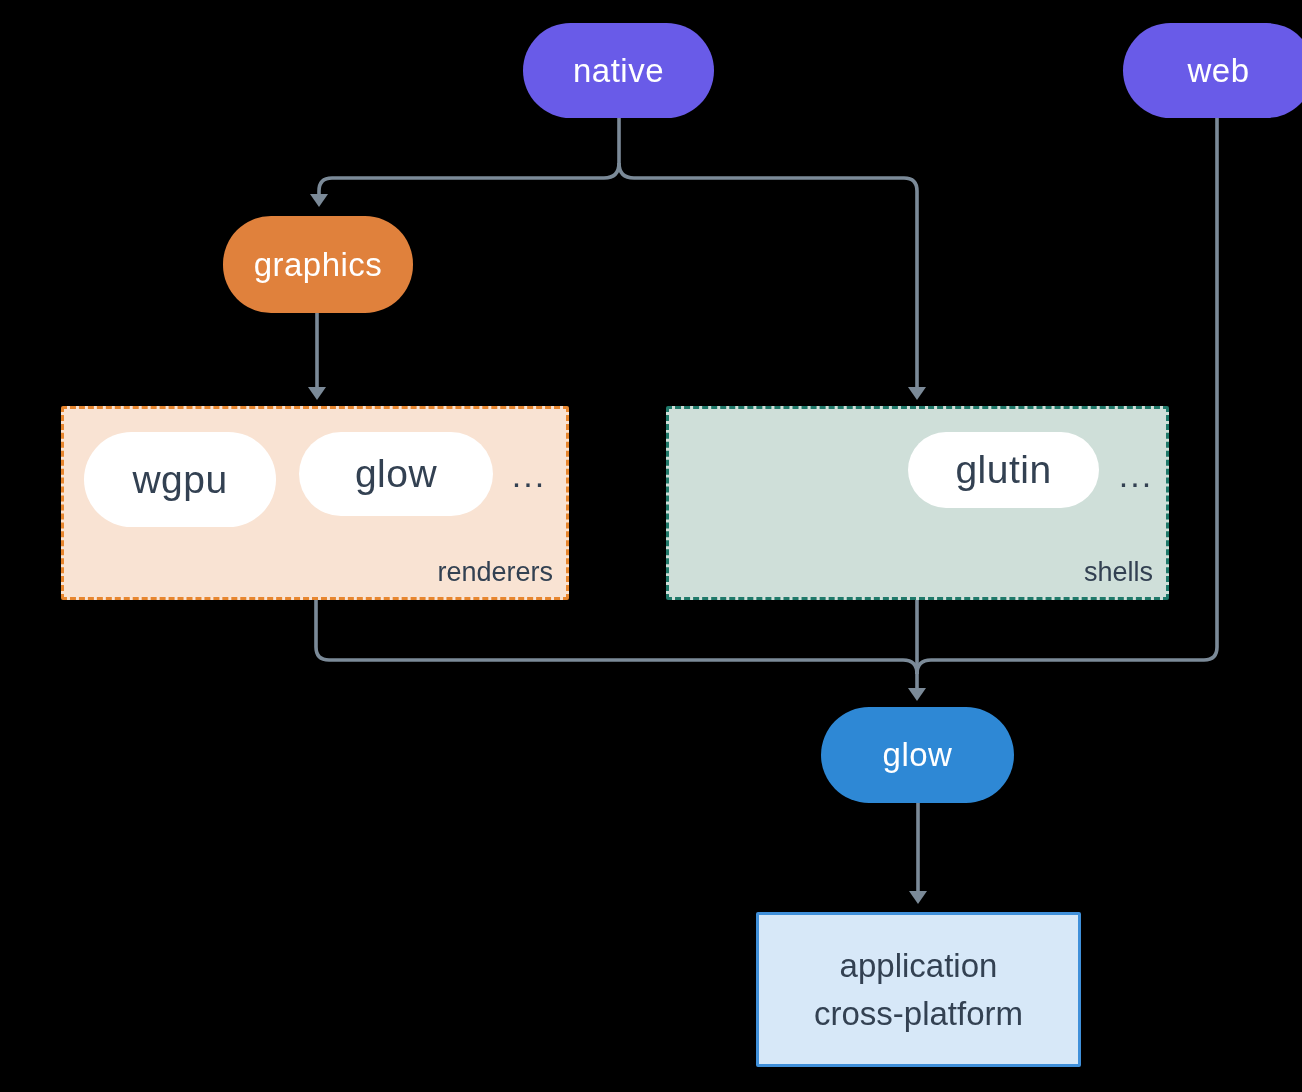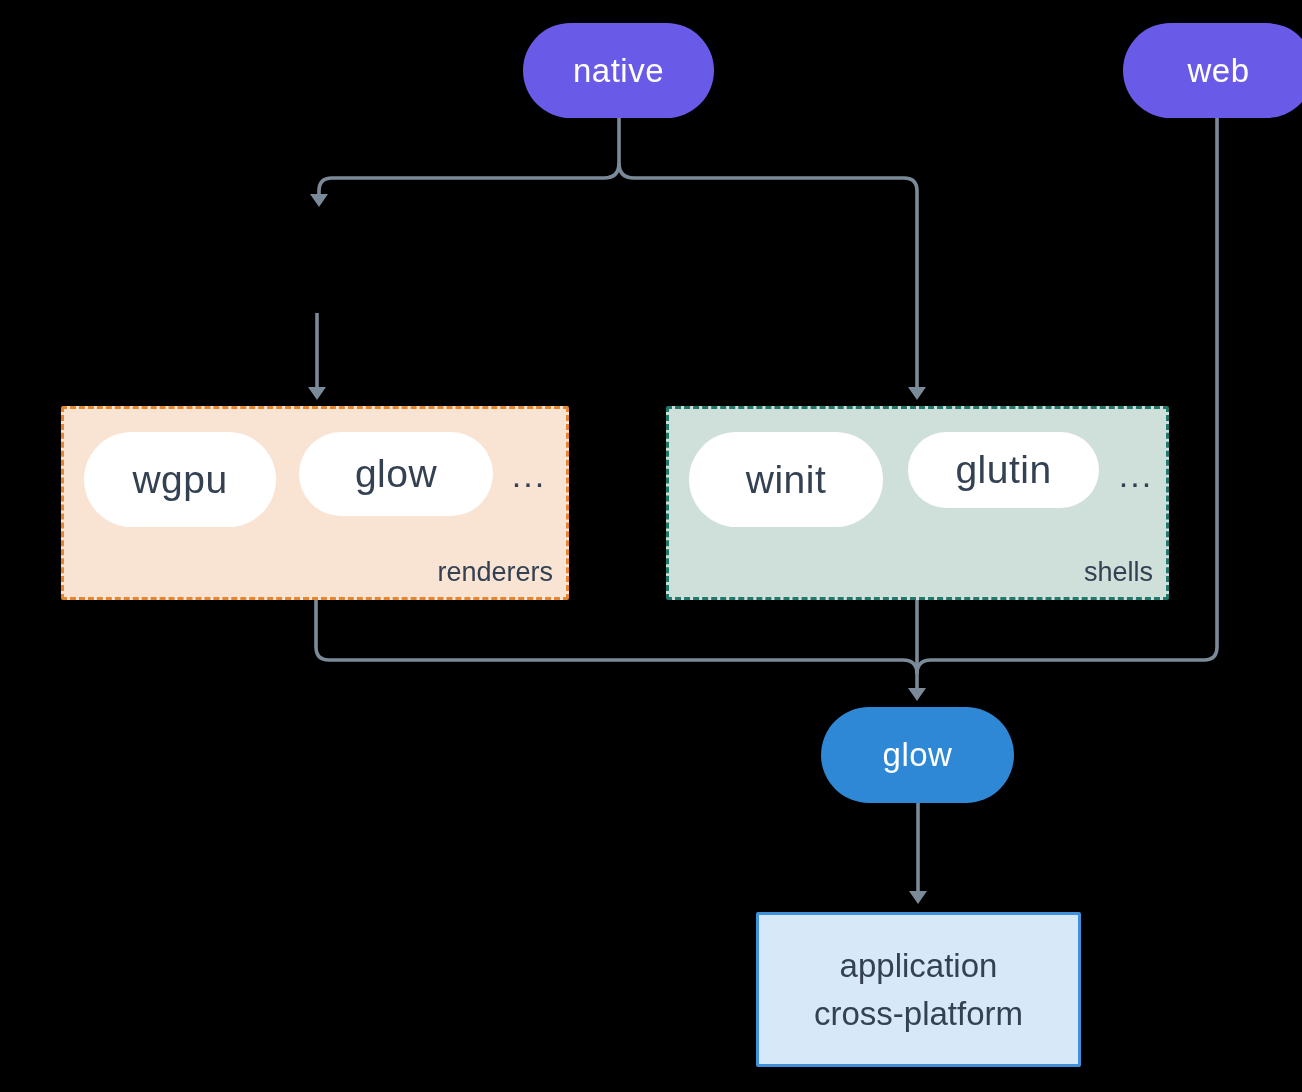--- a/index.html
+++ b/index.html
@@ -116,32 +116,32 @@
     <polygon points="872,688 890,688 881,701"></polygon>
 
     <path d="M 882 803 V 892"></path>
     <polygon points="873,891 891,891 882,904"></polygon>
   </svg>
 
   <div class="node purple" style="left:487px;top:23px;width:191px;height:95px;">native</div>
 
   <div class="node purple" style="left:1087px;top:23px;width:191px;height:95px;">web</div>
 
+  <div class="node orange" style="left:187px;top:216px;width:190px;height:97px;">graphics</div>
 
   <div class="group-box renderers" style="left:25px;top:406px;width:502px;height:188px;">
     <div class="group-label">renderers</div>
   </div>
   <div class="pill" style="left:48px;top:432px;width:192px;height:95px;">wgpu</div>
   <div class="pill" style="left:263px;top:432px;width:194px;height:84px;">glow</div>
   <div class="ellipsis" style="left:463px;top:448px;width:60px;height:55px;">...</div>
 
   <div class="group-box shells" style="left:630px;top:406px;width:497px;height:188px;">
     <div class="group-label">shells</div>
   </div>
-  <div class="pill" style="left:653px;top:432px;width:194px;height:95px;">winit</div>
   <div class="pill" style="left:872px;top:432px;width:191px;height:76px;">glutin</div>
   <div class="ellipsis" style="left:1070px;top:448px;width:60px;height:55px;">...</div>
 
   <div class="node blue" style="left:785px;top:707px;width:193px;height:96px;">glow</div>
 
   <div class="app-box">
     <div>application</div>
     <div>cross-platform</div>
   </div>
 

